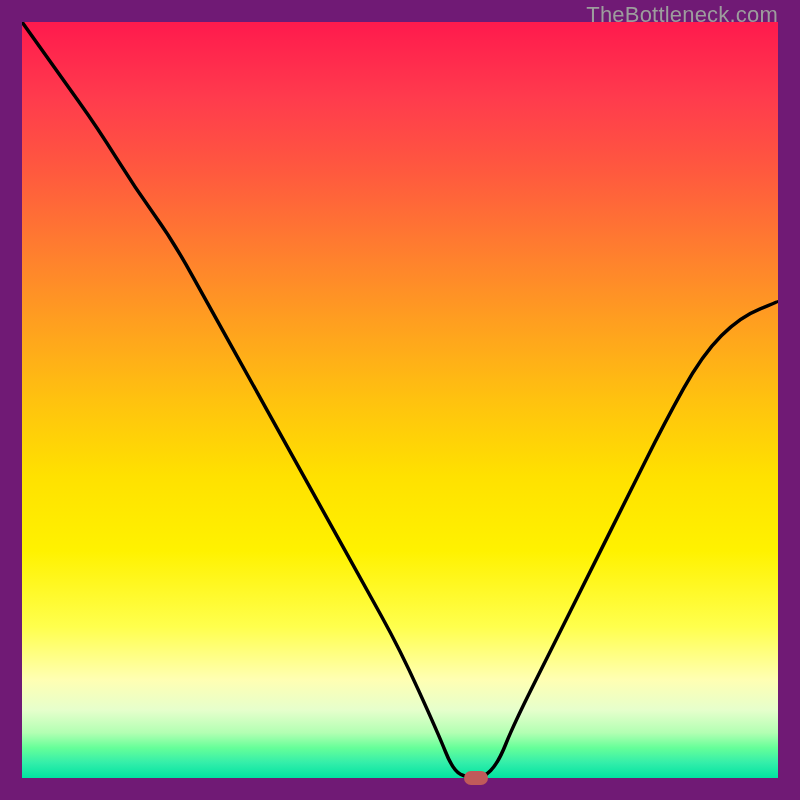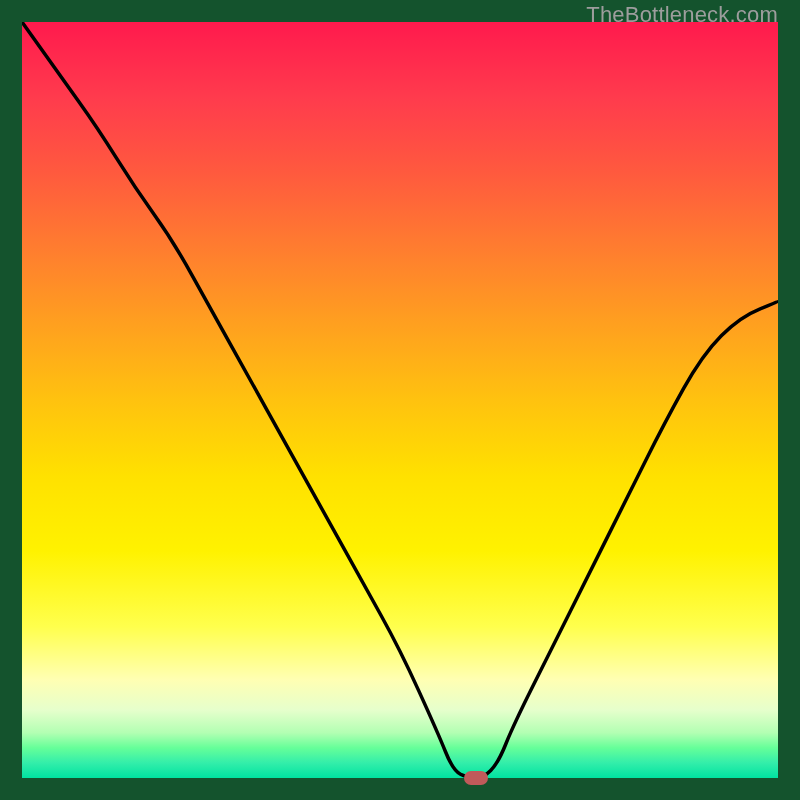--- a/index.html
+++ b/index.html
@@ -8,21 +8,21 @@
     width: 800px;
     height: 800px;
     background: #000;
     overflow: hidden;
     font-family: Arial, Helvetica, sans-serif;
   }
   .frame {
     position: relative;
     width: 800px;
     height: 800px;
-    background: #14532d;
+    background: #701a75;
   }
   .plot-area {
     position: absolute;
     left: 22px;
     top: 22px;
     width: 756px;
     height: 756px;
     background: linear-gradient(to bottom,
       #ff1a4d 0%,
       #ff3b4d 10%,

